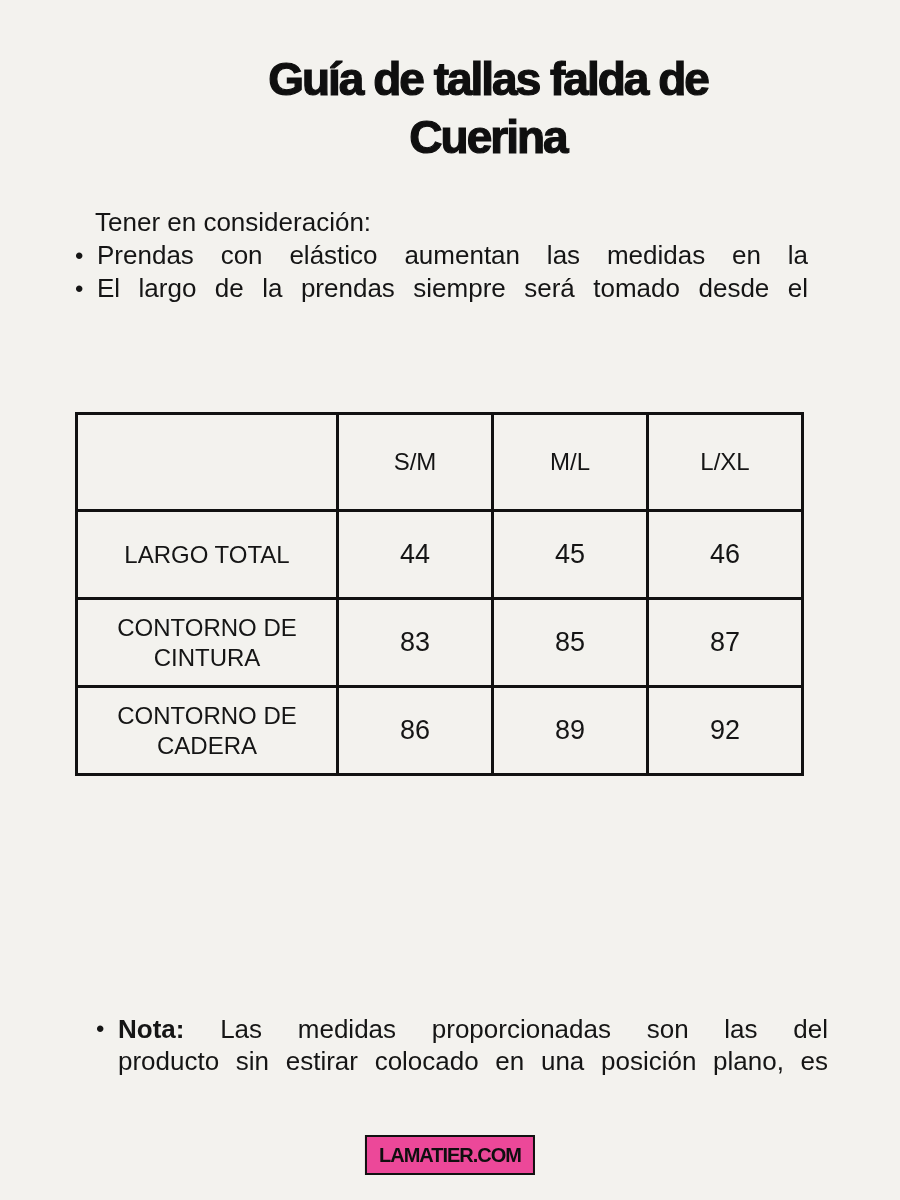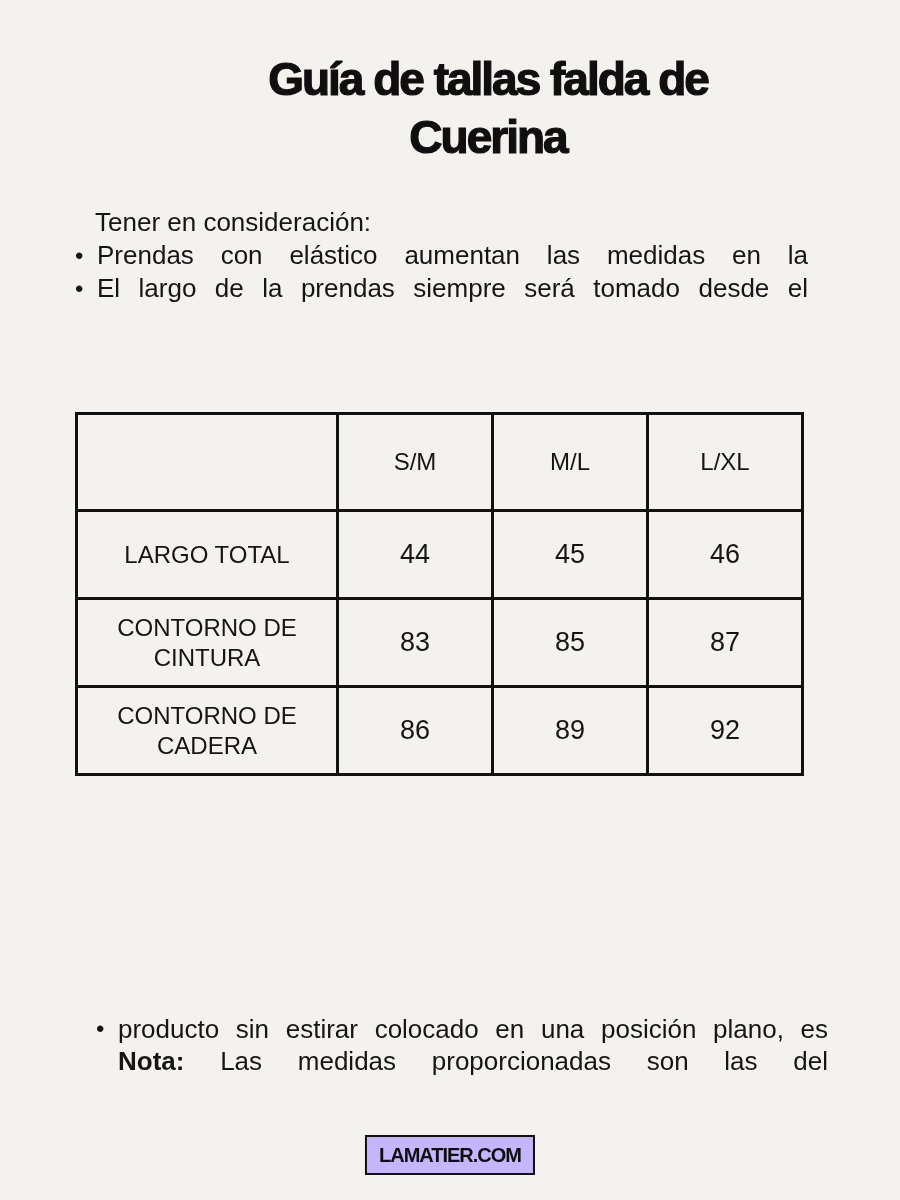--- a/index.html
+++ b/index.html
@@ -95,21 +95,21 @@
     position: absolute;
     top: 1135px;
     left: 50%;
     transform: translateX(-50%);
     border: 2px solid #111111;
     padding: 7px 12px 6px 12px;
     font-weight: bold;
     font-size: 20px;
     letter-spacing: -1px;
     color: #0f0f0f;
-    background: #c4b5fd;
+    background: #ec4899;
     white-space: nowrap;
   }
 </style>
 </head>
 <body>
 
 <div class="page">
 
   <div class="title">
     <div>Guía de tallas falda de</div>
@@ -166,22 +166,22 @@
         <td class="cell-value">89</td>
         <td class="cell-value">92</td>
       </tr>
     </tbody>
   </table>
 
   <div class="note">
     <div class="bullet-item">
       <span class="bullet-dot">•</span>
       <div class="bullet-lines">
+        <div class="jline"><span class="b">Nota:</span> <span>Las medidas proporcionadas son las del</span></div>
         <div class="jline">producto sin estirar colocado en una posición plano, es</div>
-        <div class="jline"><span class="b">Nota:</span> <span>Las medidas proporcionadas son las del</span></div>
       </div>
     </div>
   </div>
 
   <div class="footer-box">
     <span>LAMATIER.COM</span>
   </div>
 
 </div>
 

